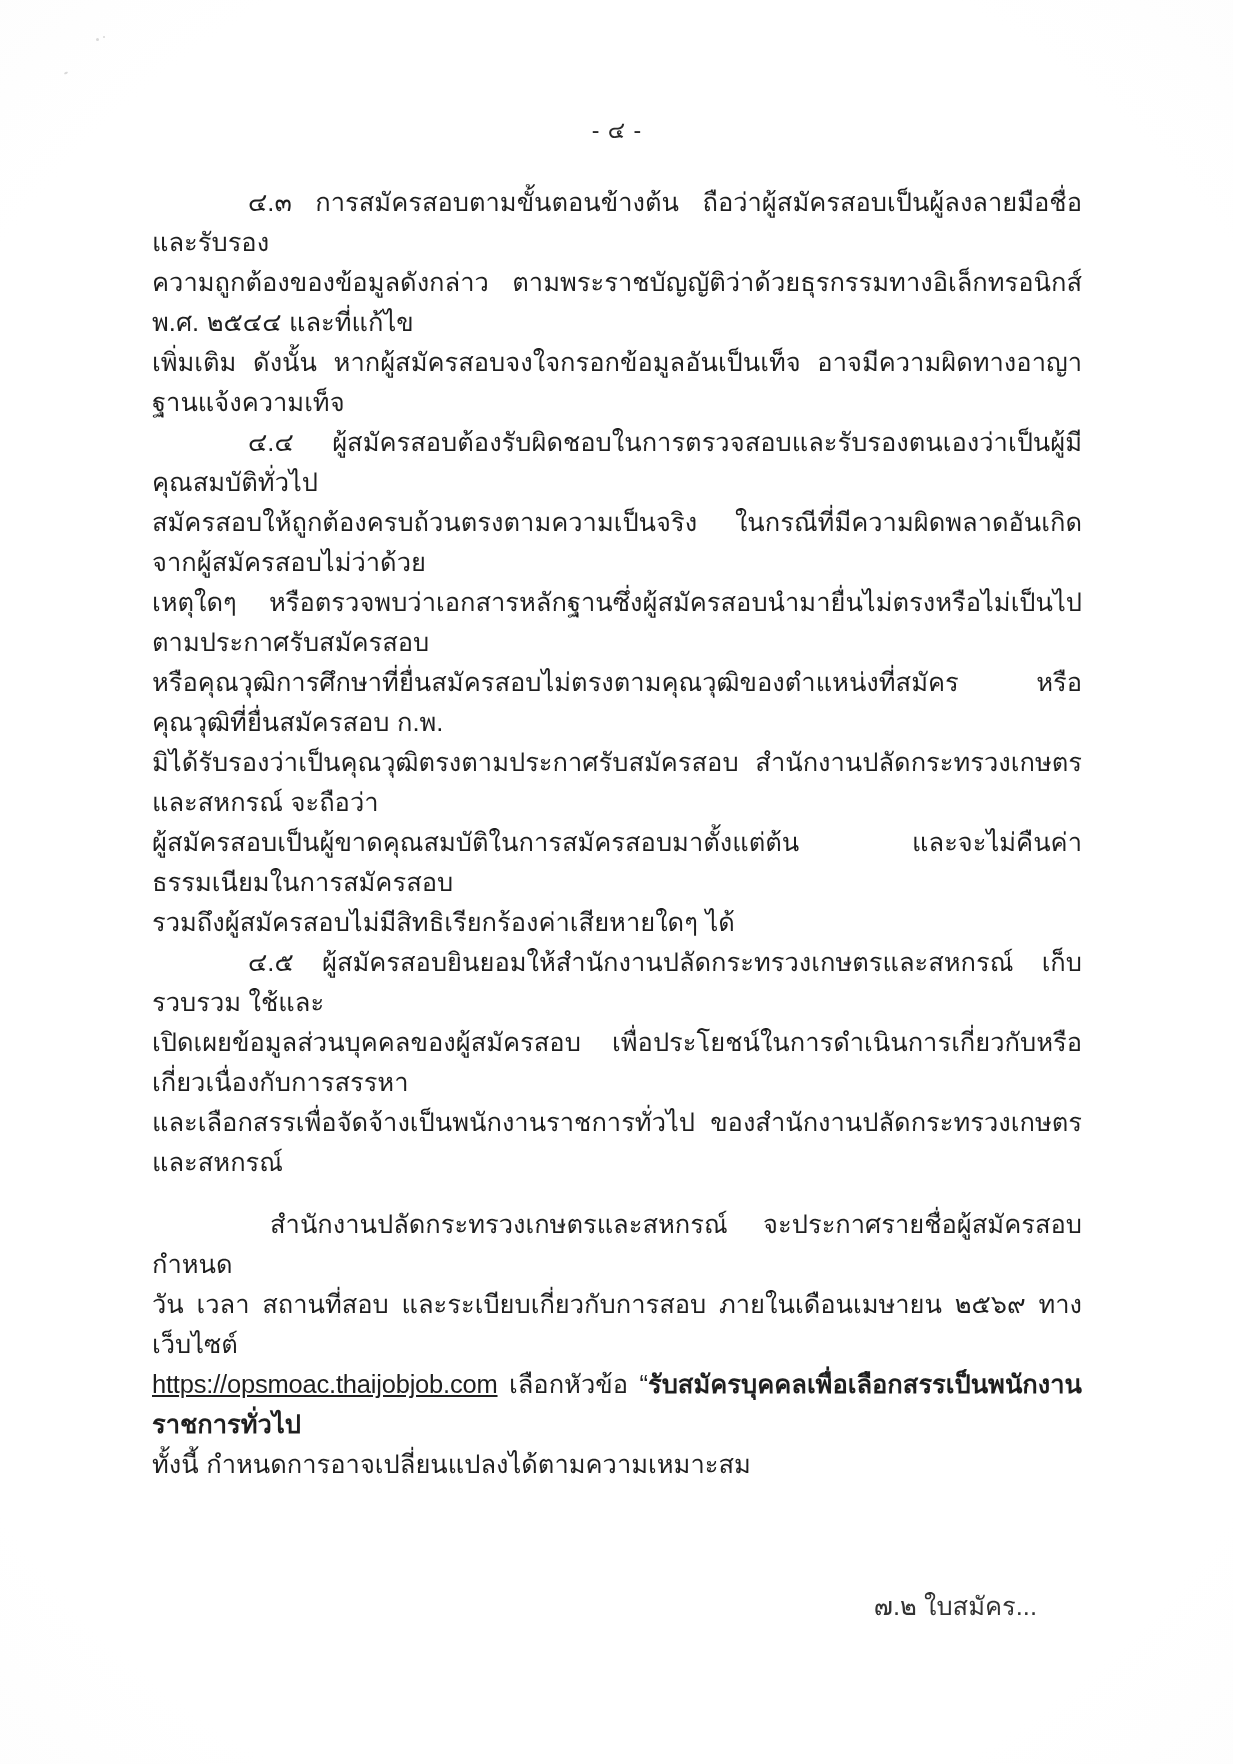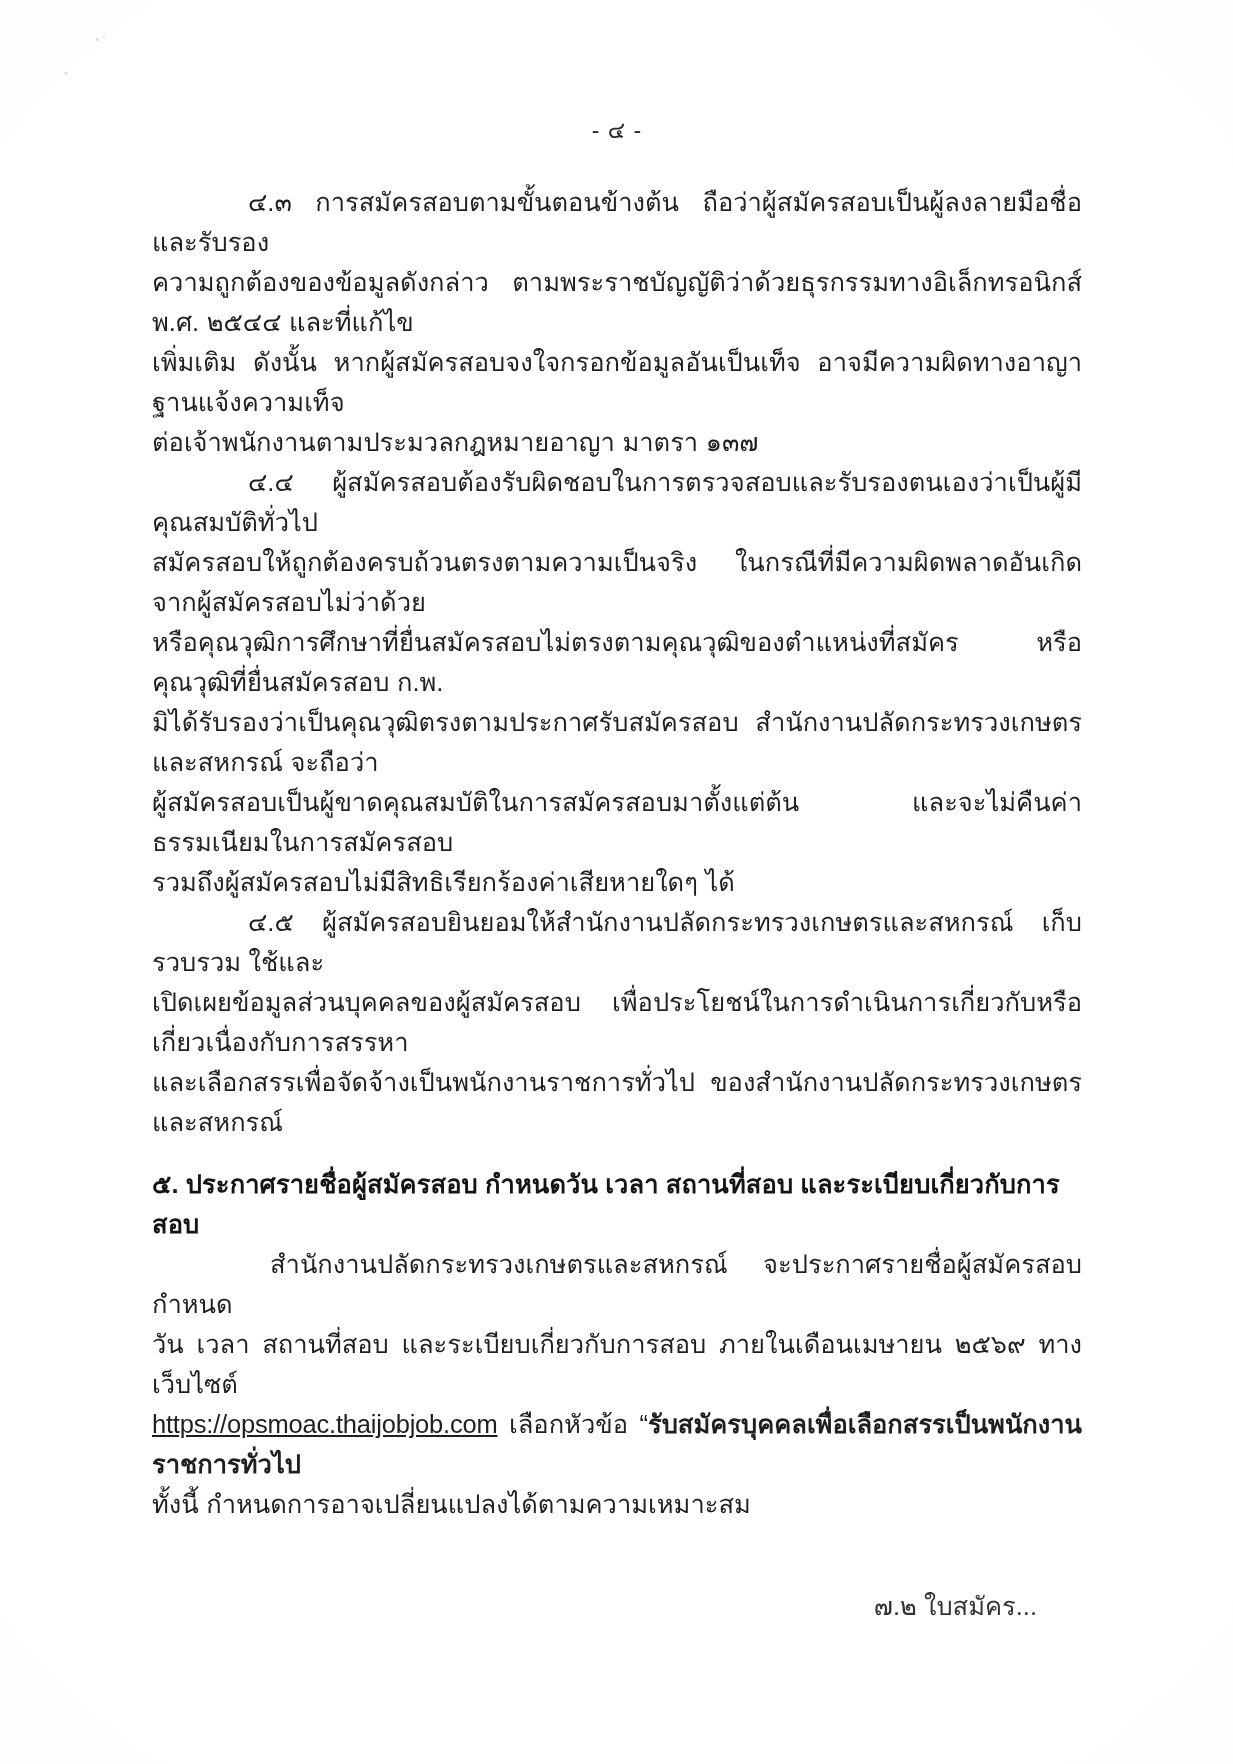--- a/index.html
+++ b/index.html
@@ -109,40 +109,39 @@
   <div class="content">
 
     <div class="folio">
       <span>- ๔ -</span>
     </div>
 
     <div class="gap-lg">
       <p class="para indent">๔.๓ การสมัครสอบตามขั้นตอนข้างต้น ถือว่าผู้สมัครสอบเป็นผู้ลงลายมือชื่อและรับรอง</p>
       <p class="para">ความถูกต้องของข้อมูลดังกล่าว ตามพระราชบัญญัติว่าด้วยธุรกรรมทางอิเล็กทรอนิกส์ พ.ศ. ๒๕๔๔ และที่แก้ไข</p>
       <p class="para">เพิ่มเติม ดังนั้น หากผู้สมัครสอบจงใจกรอกข้อมูลอันเป็นเท็จ อาจมีความผิดทางอาญาฐานแจ้งความเท็จ</p>
-      <p class="para">ต่อเจ้าพนักงานตามประมวลกฎหมายอาญา มาตรา ๑๓๗</p>
     </div>
 
     <div>
       <p class="para indent">๔.๔ ผู้สมัครสอบต้องรับผิดชอบในการตรวจสอบและรับรองตนเองว่าเป็นผู้มีคุณสมบัติทั่วไป</p>
       <p class="para">สมัครสอบให้ถูกต้องครบถ้วนตรงตามความเป็นจริง ในกรณีที่มีความผิดพลาดอันเกิดจากผู้สมัครสอบไม่ว่าด้วย</p>
+      <p class="para">เหตุใดๆ หรือตรวจพบว่าเอกสารหลักฐานซึ่งผู้สมัครสอบนำมายื่นไม่ตรงหรือไม่เป็นไปตามประกาศรับสมัครสอบ</p>
       <p class="para">หรือคุณวุฒิการศึกษาที่ยื่นสมัครสอบไม่ตรงตามคุณวุฒิของตำแหน่งที่สมัคร หรือคุณวุฒิที่ยื่นสมัครสอบ ก.พ.</p>
       <p class="para">มิได้รับรองว่าเป็นคุณวุฒิตรงตามประกาศรับสมัครสอบ สำนักงานปลัดกระทรวงเกษตรและสหกรณ์ จะถือว่า</p>
       <p class="para">ผู้สมัครสอบเป็นผู้ขาดคุณสมบัติในการสมัครสอบมาตั้งแต่ต้น และจะไม่คืนค่าธรรมเนียมในการสมัครสอบ</p>
       <p class="para">รวมถึงผู้สมัครสอบไม่มีสิทธิเรียกร้องค่าเสียหายใดๆ ได้</p>
     </div>
 
     <div>
       <p class="para indent">๔.๕ ผู้สมัครสอบยินยอมให้สำนักงานปลัดกระทรวงเกษตรและสหกรณ์ เก็บ รวบรวม ใช้และ</p>
       <p class="para">เปิดเผยข้อมูลส่วนบุคคลของผู้สมัครสอบ เพื่อประโยชน์ในการดำเนินการเกี่ยวกับหรือเกี่ยวเนื่องกับการสรรหา</p>
       <p class="para">และเลือกสรรเพื่อจัดจ้างเป็นพนักงานราชการทั่วไป ของสำนักงานปลัดกระทรวงเกษตรและสหกรณ์</p>
     </div>
 
     <div class="gap-md">
-      <p class="heading">๕. ประกาศรายชื่อผู้สมัครสอบ กำหนดวัน เวลา สถานที่สอบ และระเบียบเกี่ยวกับการสอบ</p>
       <p class="para indent-wide">สำนักงานปลัดกระทรวงเกษตรและสหกรณ์ จะประกาศรายชื่อผู้สมัครสอบ กำหนด</p>
       <p class="para">วัน เวลา สถานที่สอบ และระเบียบเกี่ยวกับการสอบ ภายในเดือนเมษายน ๒๕๖๙ ทางเว็บไซต์</p>
       <p class="para">
         <span class="latin">https://opsmoac.thaijobjob.com</span><span> เลือกหัวข้อ </span><span>“</span><span class="bold">รับสมัครบุคคลเพื่อเลือกสรรเป็นพนักงานราชการทั่วไป</span>
       </p>
       <p class="para">ทั้งนี้ กำหนดการอาจเปลี่ยนแปลงได้ตามความเหมาะสม</p>
     </div>
 
   </div>
 

